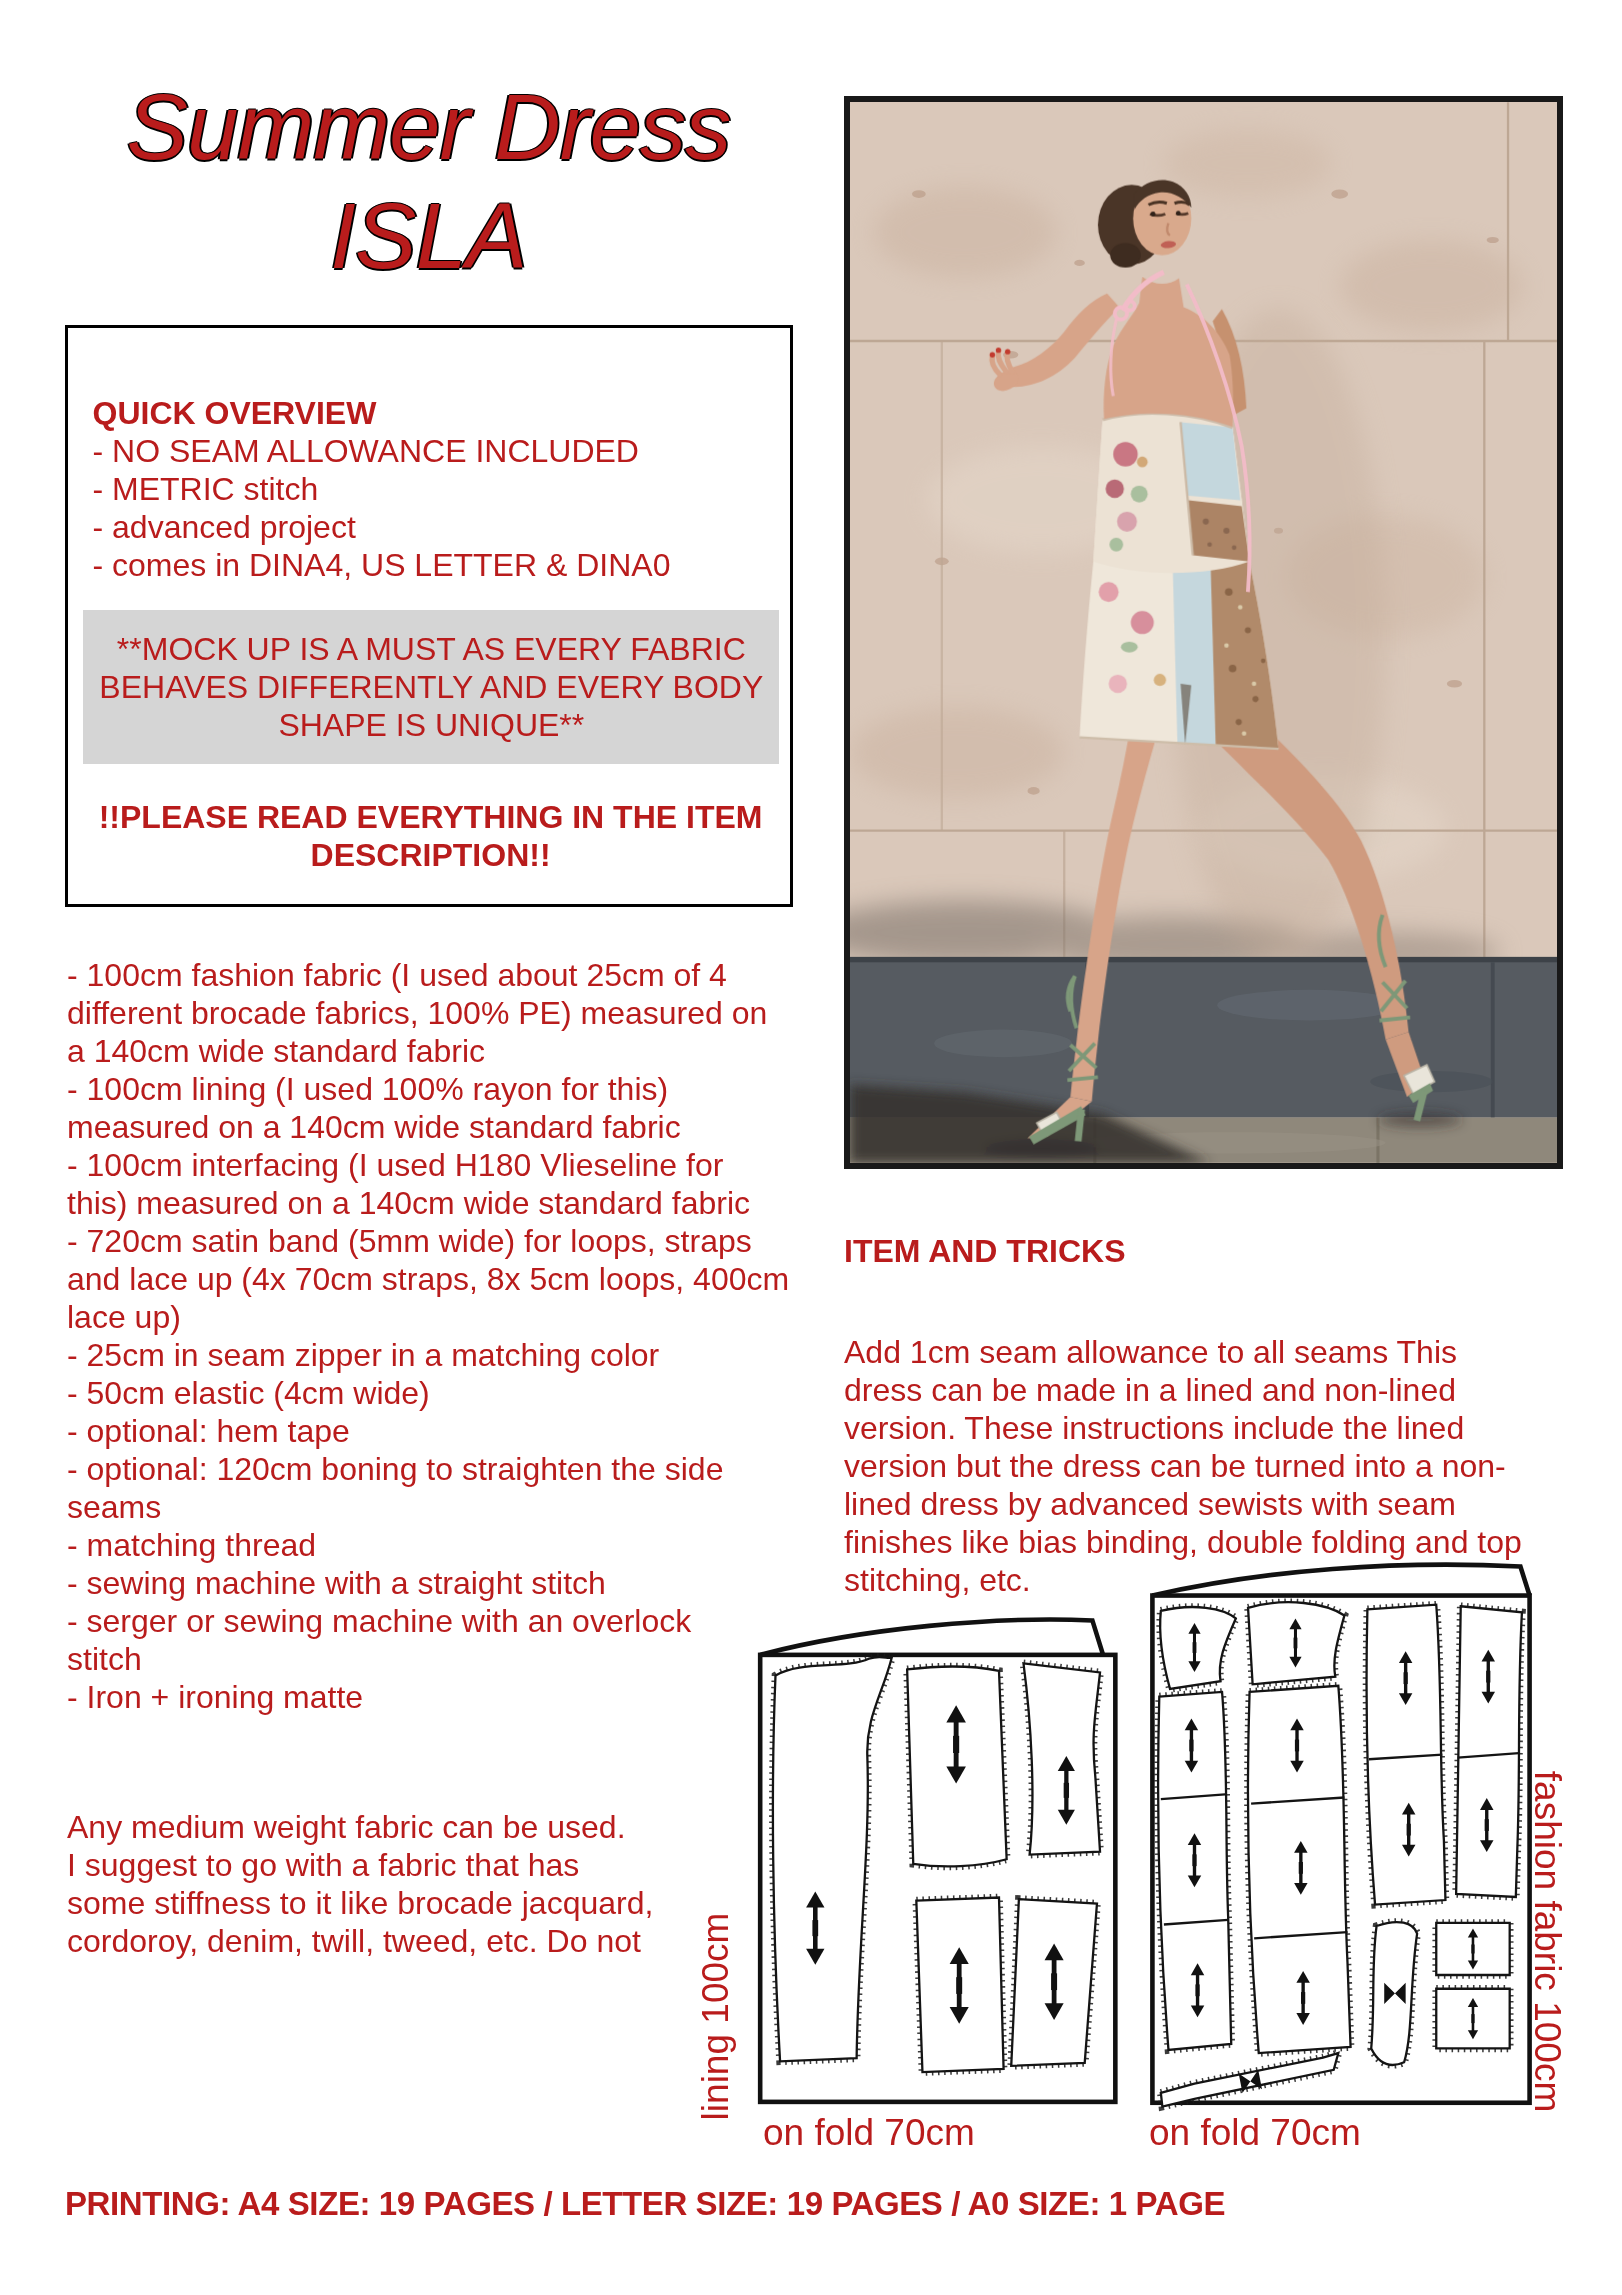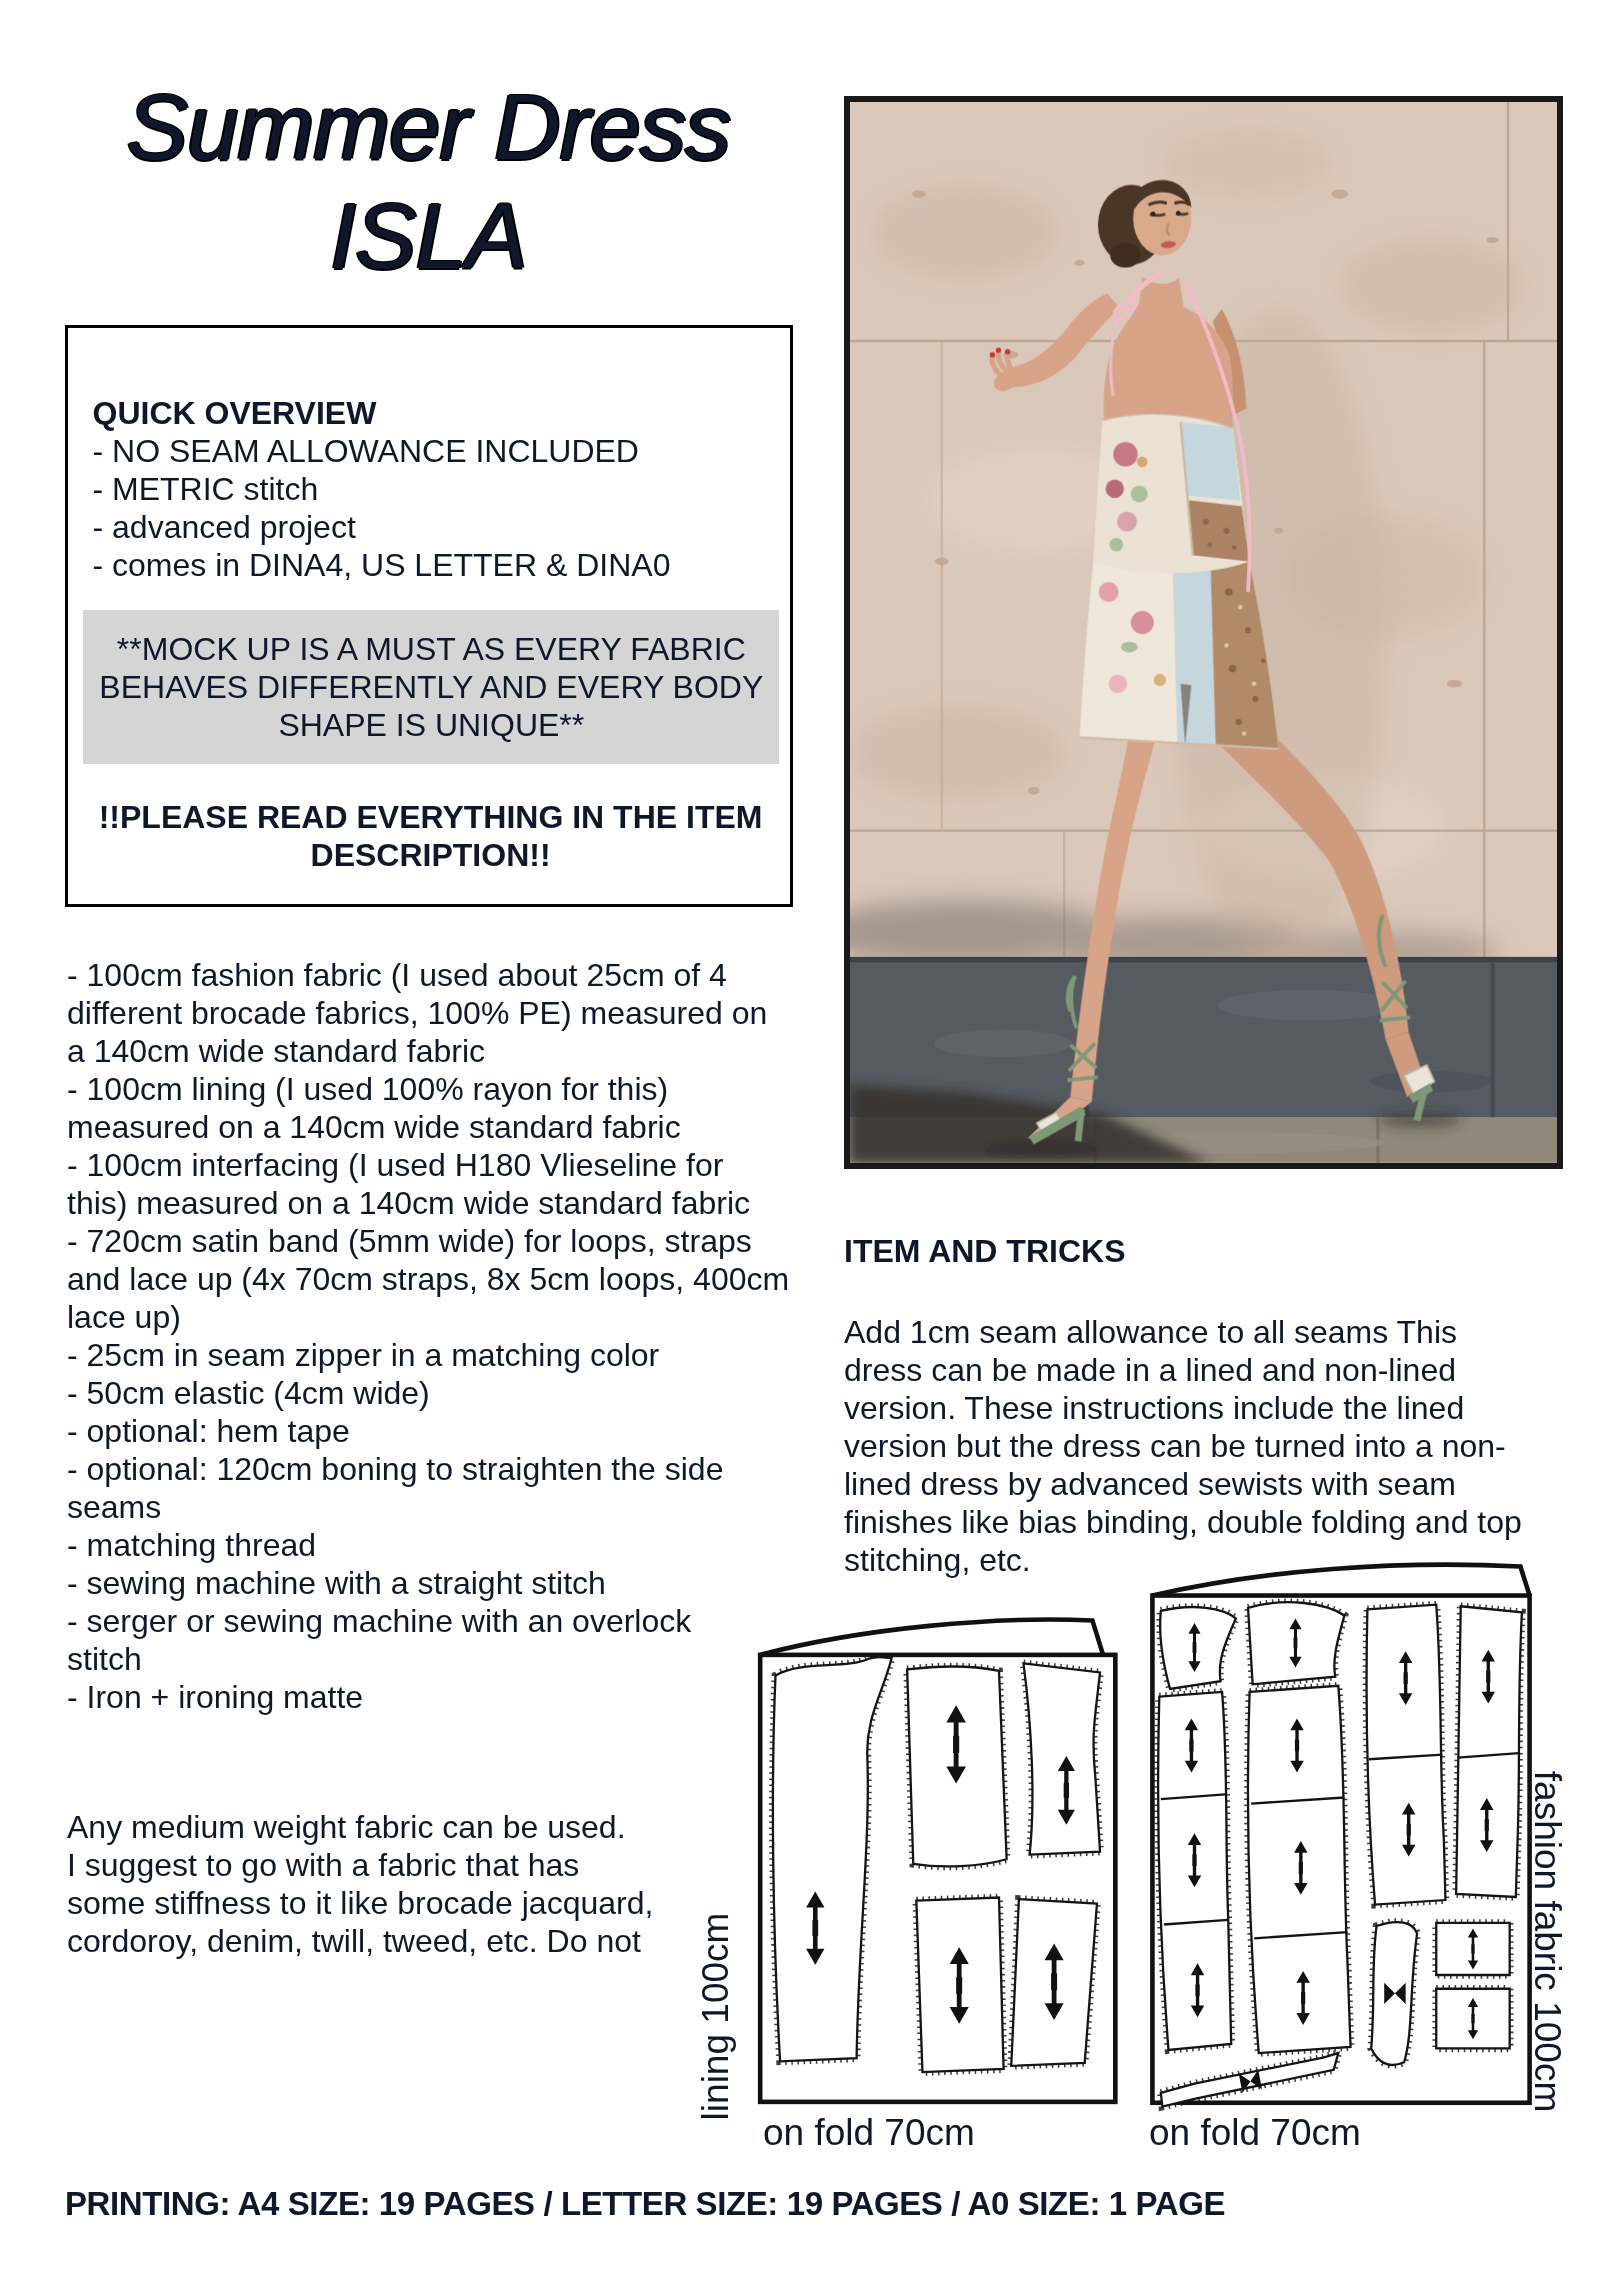--- a/index.html
+++ b/index.html
@@ -1,18 +1,18 @@
 <!DOCTYPE html>
 <html style="font-size:12.2px"><head>
 <meta charset="utf-8">
 <title>Summer Dress ISLA</title>
 <style>
   html,body{margin:0;padding:0;background:#9a9a9a;}
   .page{position:relative;width:1623px;height:2295px;background:#ffffff;
-        font-family:"Liberation Sans",sans-serif;color:#0f172a;overflow:hidden;}
+        font-family:"Liberation Sans",sans-serif;color:#b91c1c;overflow:hidden;}
   .abs{position:absolute;}
   .body-text{font-size:32px;line-height:38px;}
   .pre{white-space:pre-line;}
   .bold{font-weight:bold;margin-top:40px;}
 
   .title-block{left:65px;top:73px;width:727px;text-align:center;
 imes               font-weight:900;font-style:italic;font-size:92px;line-height:109px;
                letter-spacing:-0.8px;
                text-shadow:1.9px 0 0 #000,-1.9px 0 0 #000,0 1.5px 0 #000,0 -1.5px 0 #000;}
   .overview-box{left:65px;top:325px;width:728px;height:582px;border:3.8px solid #000;
@@ -27,21 +27,21 @@
   .sec-heading{font-size:32px;line-height:38px;}
   .materials .list{margin-top:41px;}
   .suggested{left:67px;top:1766px;width:765px;}
   .suggested .list{margin-top:42px;}
 
   .photo{left:844px;top:96px;width:719px;height:1073px;border:6.1px solid #191919;
          box-sizing:border-box;background:#d9c6b8;}
   .photo svg{display:block;}
 
   .tipps{left:844px;top:1192px;width:773px;}
-  .tipps .list{margin-top:43px;}
+  .tipps .list{margin-top:63px;}
 
   .diagram-left{left:754px;top:1599px;width:379px;height:509px;}
   .diagram-right{left:1144px;top:1557px;width:394px;height:582px;}
   .rot-label{font-size:37px;line-height:41px;text-align:center;}
   .lining-label{left:593px;top:1996px;width:245px;height:41px;transform:rotate(-90deg);}
   .fashion-label{left:1367px;top:1921px;width:360px;height:41px;transform:rotate(90deg);}
   .onfold{font-size:37px;}
   .onfold-left{left:763px;top:2112px;}
   .onfold-right{left:1149px;top:2112px;}
   .printing{left:65px;top:2185px;width:1194px;font-weight:bold;font-size:33px;letter-spacing:-0.4px;}

